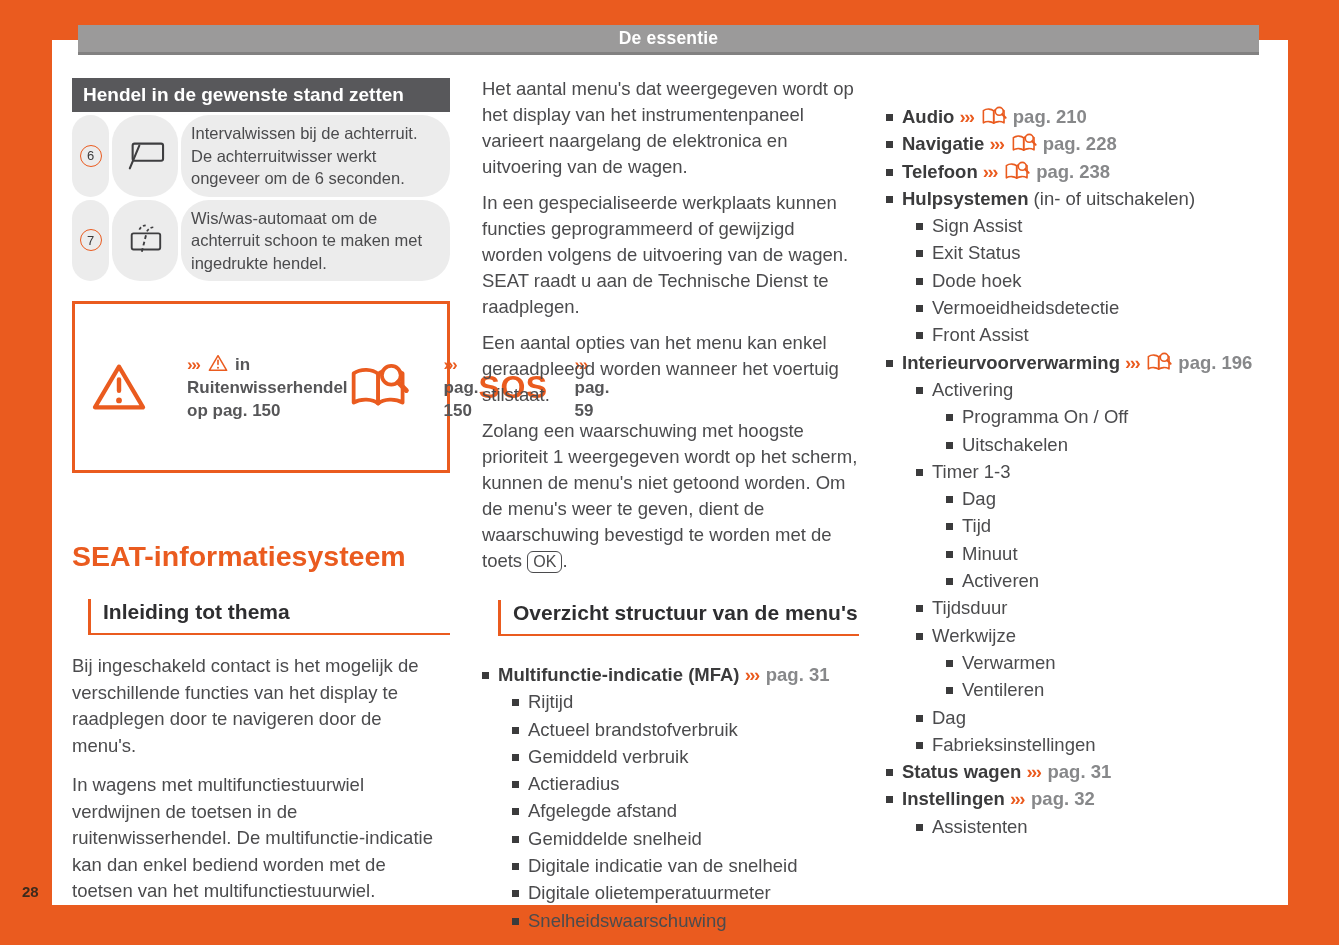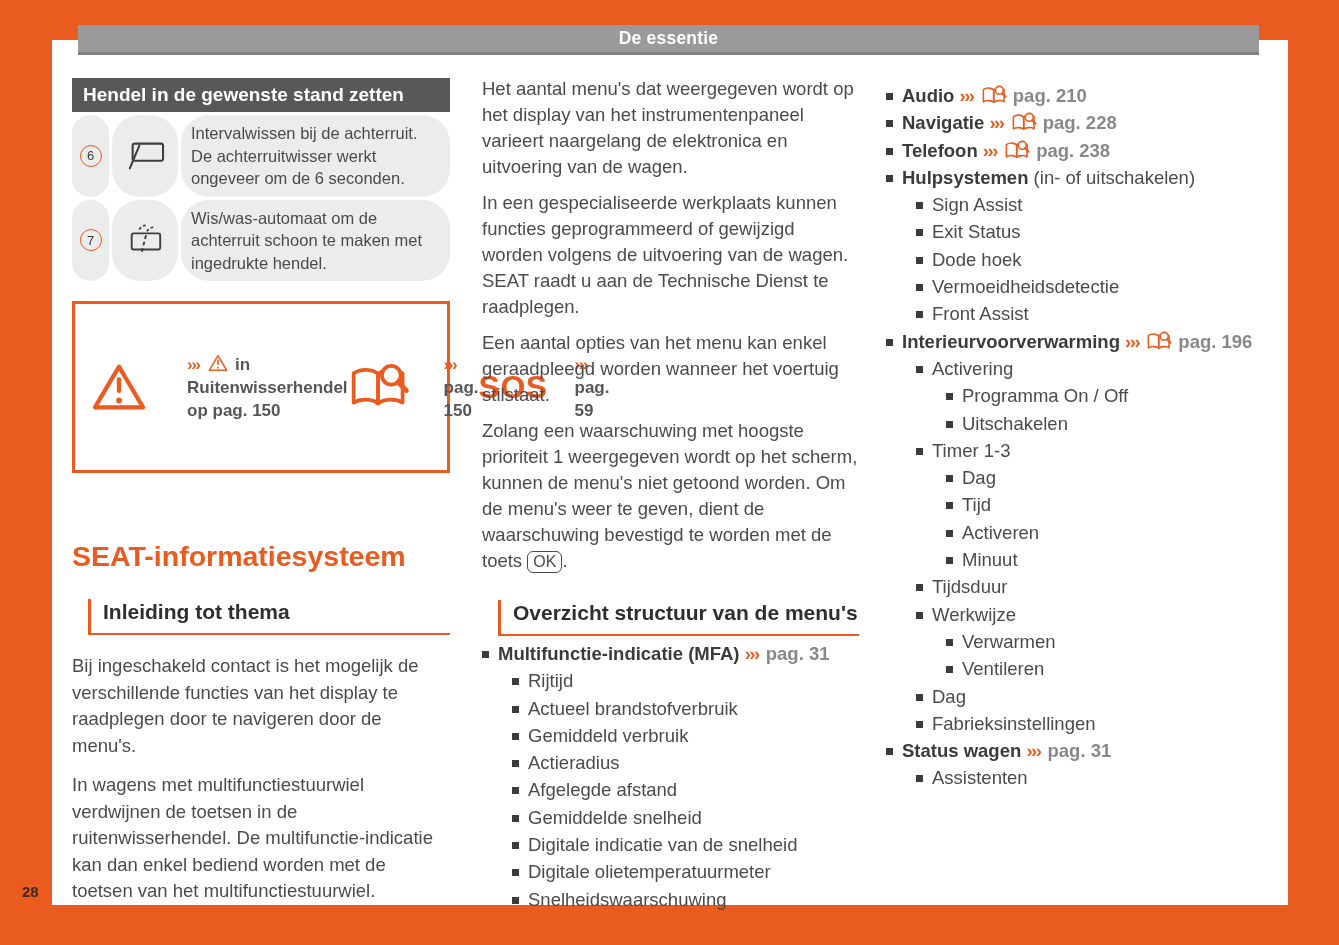--- a/index.html
+++ b/index.html
@@ -50,21 +50,21 @@
     margin-top:26px;border-left:3px solid #EA5B1F;border-bottom:2.5px solid #EA5B1F;
     padding:1px 0 9px 12px;font-size:21px;font-weight:bold;color:#2E2E30;margin-left:16px;
   }
   .para{margin-top:10px;font-size:18.5px;line-height:26px;color:#4B4B4D;}
   .col-left .para{line-height:26.5px;margin-top:13px;}
   .col-left .para:first-of-type{margin-top:18px;}
   .col-mid .para:first-child{margin-top:0;}
   .keycap{display:inline-block;border:1.5px solid #4B4B4D;border-radius:6px;padding:0 5px;
     line-height:20px;font-size:16px;color:#4B4B4D;}
 
-  .menu{margin-top:4px;}
+  .menu{margin-top:25px;}
   .li{line-height:27.3px;font-size:18.5px;color:#4B4B4D;white-space:nowrap;}
   .li .sq{display:inline-block;width:7px;height:7px;background:#3B3B3C;margin-right:9px;vertical-align:2px;}
   .li.lvl2{padding-left:30px;}
   .li.lvl3{padding-left:60px;}
   .li b{color:#3B3B3C;}
   .pageref{color:#87888A;font-weight:bold;}
   .book-sm svg{width:27px;height:21px;vertical-align:-4px;}
 </style>
 </head>
 <body>
@@ -201,26 +201,27 @@
     <path d="M29 5.5 C25 2.8 19 3.2 16 5.8 L16 21.5 C19 19 25 18.6 29 21 Z" fill="none" stroke="#EA5B1F" stroke-width="2" stroke-linejoin="round"></path>
     <circle cx="23" cy="6.5" r="5" fill="#fff" stroke="#EA5B1F" stroke-width="2"></circle>
     <line x1="26.6" y1="10.2" x2="31" y2="14.6" stroke="#EA5B1F" stroke-width="2.6" stroke-linecap="round"></line>
             </svg></span> <span class="pageref">pag. 196</span></span></div>
       <div class="li lvl2"><span class="sq"></span><span class="li-text">Activering</span></div>
       <div class="li lvl3"><span class="sq"></span><span class="li-text">Programma On / Off</span></div>
       <div class="li lvl3"><span class="sq"></span><span class="li-text">Uitschakelen</span></div>
       <div class="li lvl2"><span class="sq"></span><span class="li-text">Timer 1-3</span></div>
       <div class="li lvl3"><span class="sq"></span><span class="li-text">Dag</span></div>
       <div class="li lvl3"><span class="sq"></span><span class="li-text">Tijd</span></div>
+      <div class="li lvl3"><span class="sq"></span><span class="li-text">Minuut</span></div>
       <div class="li lvl3"><span class="sq"></span><span class="li-text">Activeren</span></div>
-      <div class="li lvl3"><span class="sq"></span><span class="li-text">Minuut</span></div>
       <div class="li lvl2"><span class="sq"></span><span class="li-text">Tijdsduur</span></div>
       <div class="li lvl2"><span class="sq"></span><span class="li-text">Werkwijze</span></div>
       <div class="li lvl3"><span class="sq"></span><span class="li-text">Verwarmen</span></div>
       <div class="li lvl3"><span class="sq"></span><span class="li-text">Ventileren</span></div>
       <div class="li lvl2"><span class="sq"></span><span class="li-text">Dag</span></div>
       <div class="li lvl2"><span class="sq"></span><span class="li-text">Fabrieksinstellingen</span></div>
       <div class="li lvl1"><span class="sq"></span><span class="li-text"><b>Status wagen</b> <span class="arrows">›››</span> <span class="pageref">pag. 31</span></span></div>
+      <div class="li lvl1"><span class="sq"></span><span class="li-text"><b>Instellingen</b> <span class="arrows">›››</span> <span class="pageref">pag. 32</span></span></div>
       <div class="li lvl2"><span class="sq"></span><span class="li-text">Assistenten</span></div>
     </div>
 </div>
 
 <div class="page-num">28</div>
 
 </body></html>

